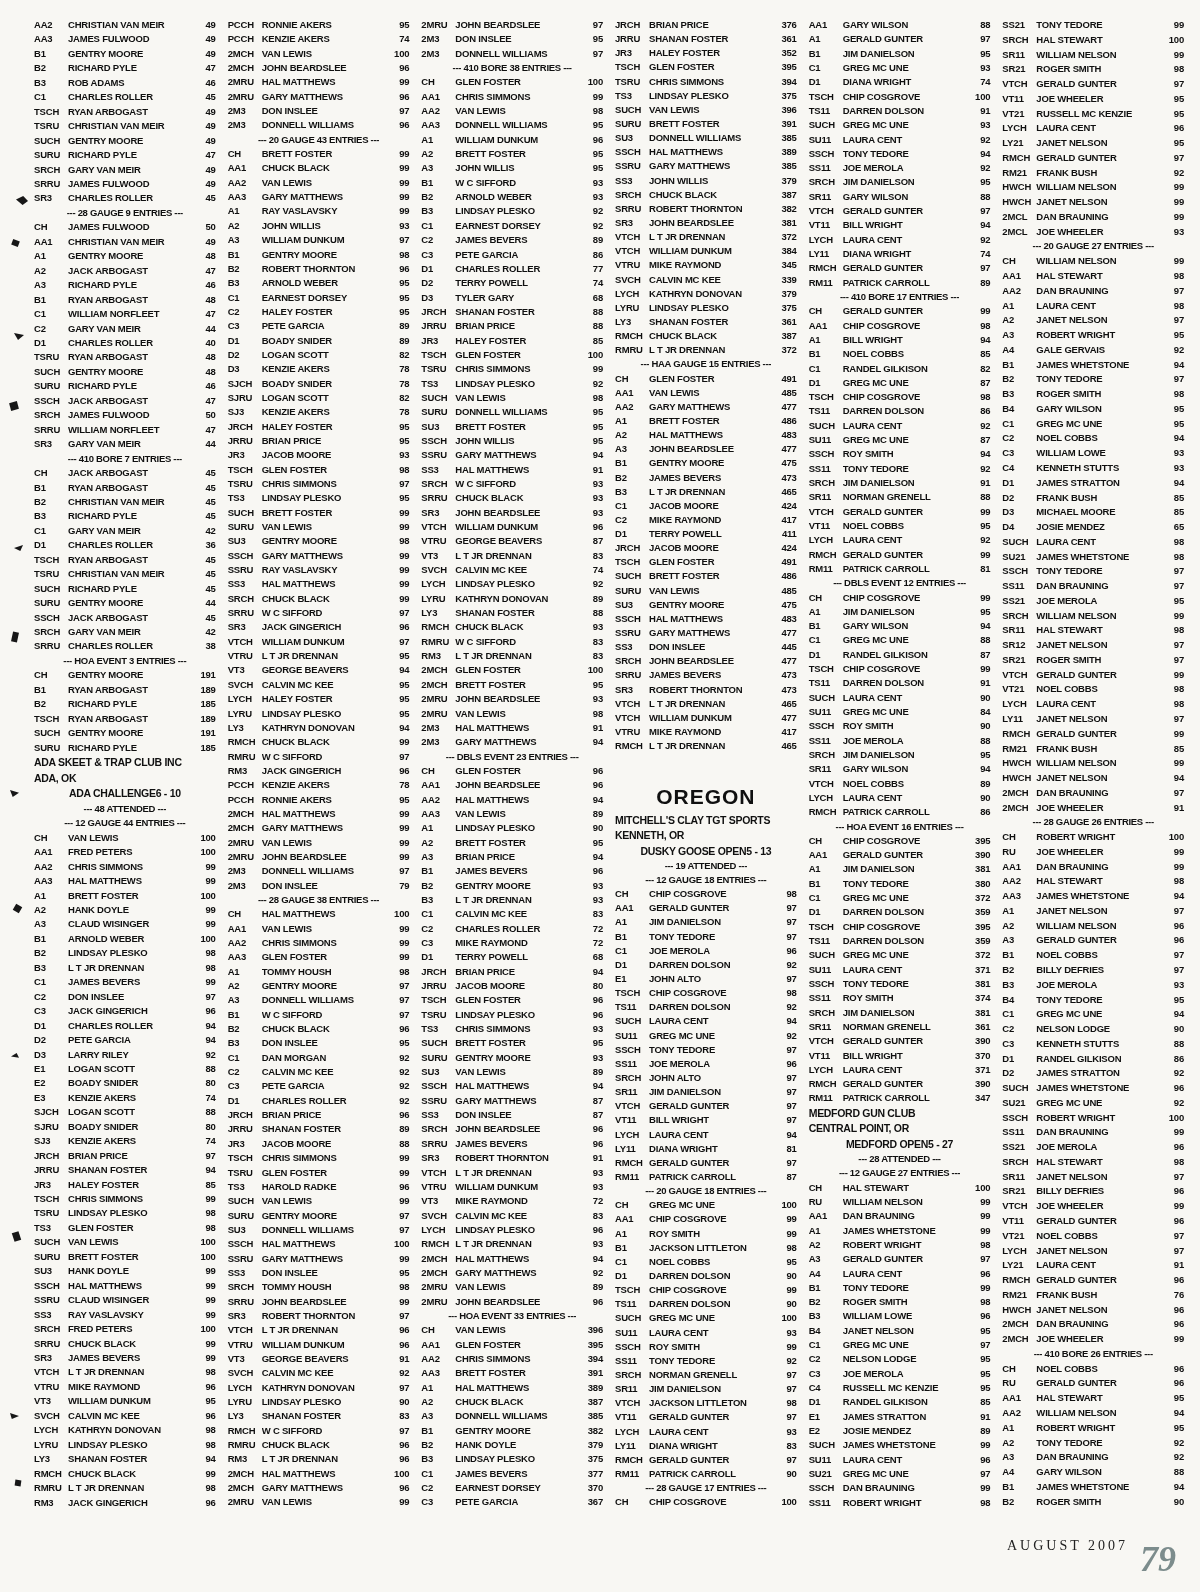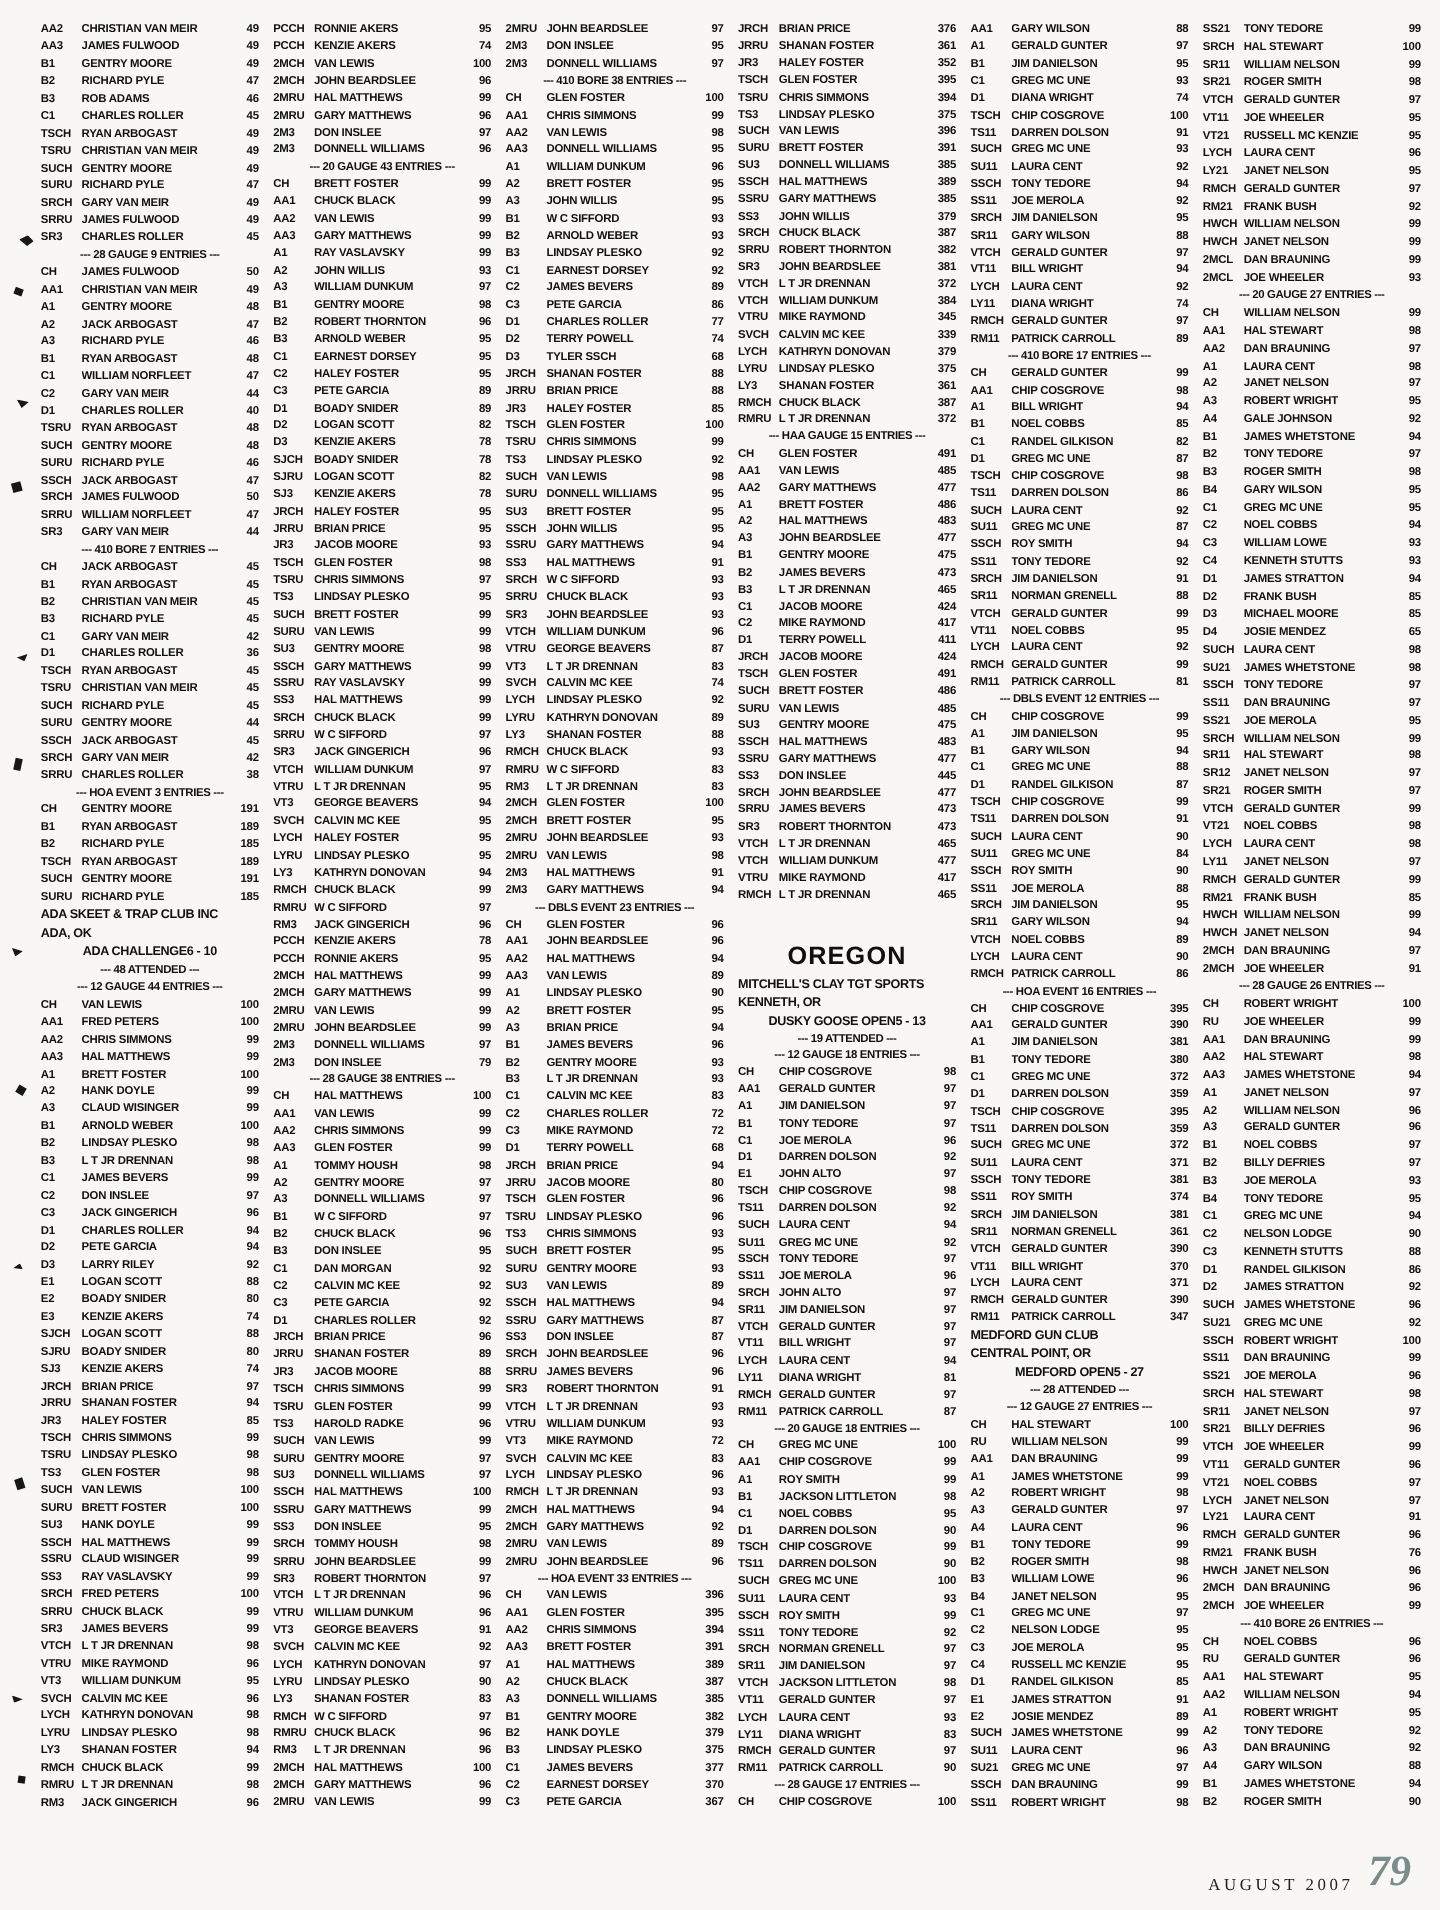--- a/index.html
+++ b/index.html
@@ -13,21 +13,21 @@
   .cols{position:absolute;left:34px;top:20px;right:16px;bottom:84px;display:flex;gap:12px;}
   .col{flex:1 1 0;display:flex;flex-direction:column;justify-content:space-between;min-width:0;}
   .row{display:flex;align-items:baseline;font-weight:bold;font-size:9.5px;letter-spacing:-0.2px;white-space:nowrap;line-height:1.1;}
   .code{width:34px;flex:none;}
   .nm{flex:1 1 auto;overflow:hidden;}
   .sc{flex:none;text-align:right;min-width:20px;}
   .sechdr{font-weight:bold;font-size:9.5px;text-align:center;white-space:nowrap;letter-spacing:-0.3px;line-height:1.1;}
   .club{font-weight:bold;font-size:10.5px;letter-spacing:-0.3px;white-space:nowrap;line-height:1.1;}
   .clubdate{display:flex;justify-content:center;font-weight:bold;font-size:10.5px;letter-spacing:-0.3px;white-space:nowrap;line-height:1.1;}
   .state{font-weight:bold;font-size:21px;text-align:center;letter-spacing:1px;line-height:1.15;padding:2px 0;margin-top:28px;}
-  .footer{position:absolute;right:24px;bottom:12px;display:flex;align-items:flex-end;gap:12px;}
+  .footer{position:absolute;right:24px;bottom:12px;display:flex;align-items:flex-start;gap:12px;}
   .fdate{font-family:"Liberation Serif",serif;font-size:14px;letter-spacing:3px;color:#222;}
   .fpage{font-family:"Liberation Serif",serif;font-style:italic;font-weight:bold;font-size:36px;color:#7c8c8c;}
   .mark{position:absolute;background:#171717;}
 </style>
 </head>
 <body>
 
 <div class="page">
 
   <div class="mark" style="left:16px;top:196px;width:12px;height:9px;clip-path:polygon(0 40%,60% 0,100% 55%,55% 100%);"></div>
@@ -1133,21 +1133,21 @@
           <span class="nm">CHARLES ROLLER</span>
           <span class="sc">77</span>
         </div>
         <div class="row">
           <span class="code">D2</span>
           <span class="nm">TERRY POWELL</span>
           <span class="sc">74</span>
         </div>
         <div class="row">
           <span class="code">D3</span>
-          <span class="nm">TYLER SSCH</span>
+          <span class="nm">TYLER GARY</span>
           <span class="sc">68</span>
         </div>
         <div class="row">
           <span class="code">JRCH</span>
           <span class="nm">SHANAN FOSTER</span>
           <span class="sc">88</span>
         </div>
         <div class="row">
           <span class="code">JRRU</span>
           <span class="nm">BRIAN PRICE</span>
@@ -2630,21 +2630,21 @@
           <span class="nm">JANET NELSON</span>
           <span class="sc">97</span>
         </div>
         <div class="row">
           <span class="code">A3</span>
           <span class="nm">ROBERT WRIGHT</span>
           <span class="sc">95</span>
         </div>
         <div class="row">
           <span class="code">A4</span>
-          <span class="nm">GALE JOHNSON</span>
+          <span class="nm">GALE GERVAIS</span>
           <span class="sc">92</span>
         </div>
         <div class="row">
           <span class="code">B1</span>
           <span class="nm">JAMES WHETSTONE</span>
           <span class="sc">94</span>
         </div>
         <div class="row">
           <span class="code">B2</span>
           <span class="nm">TONY TEDORE</span>

